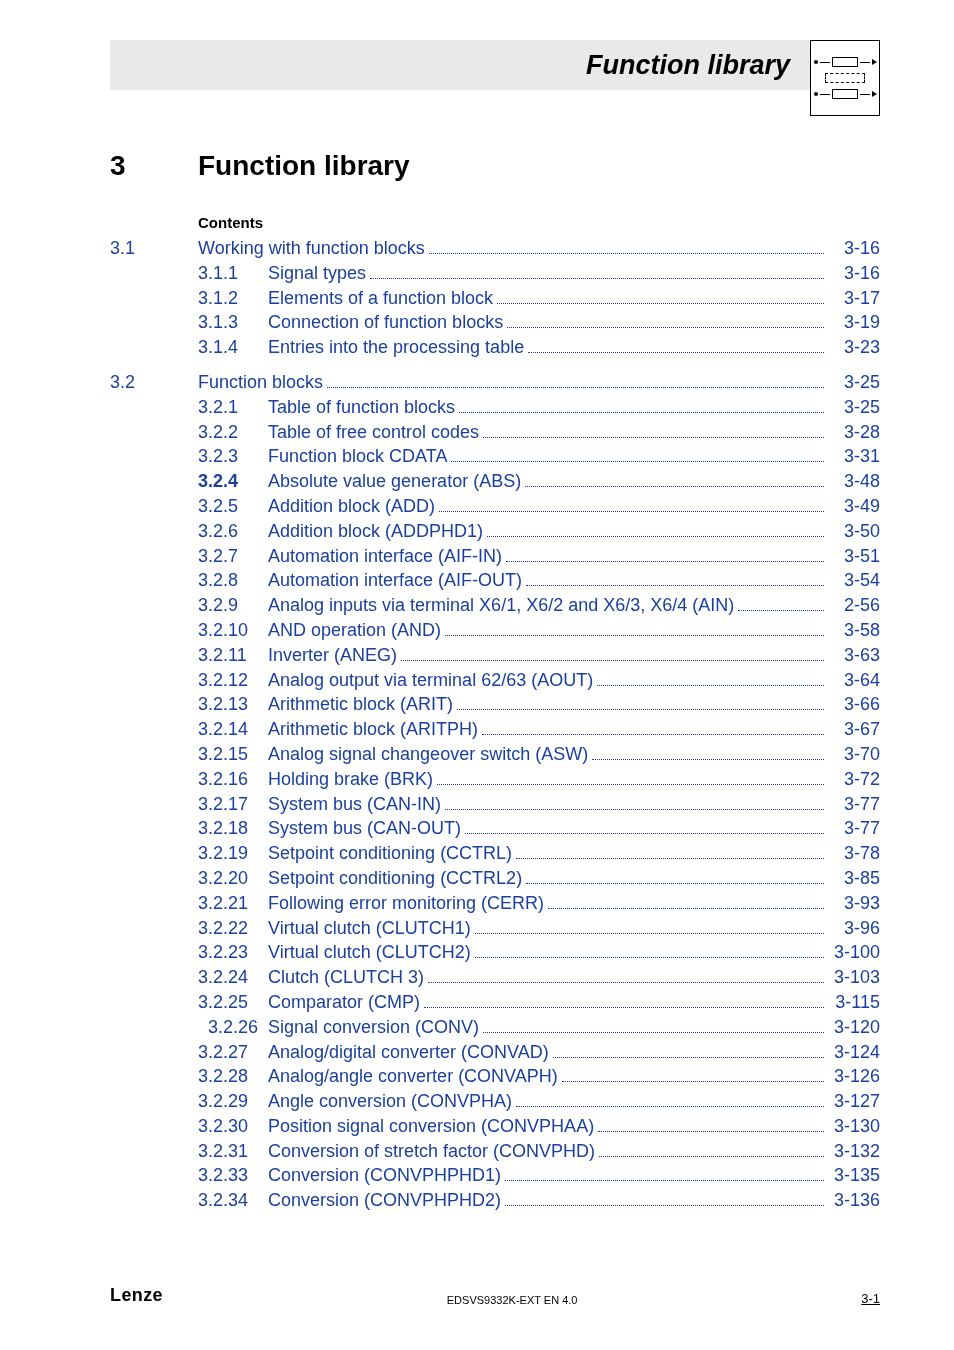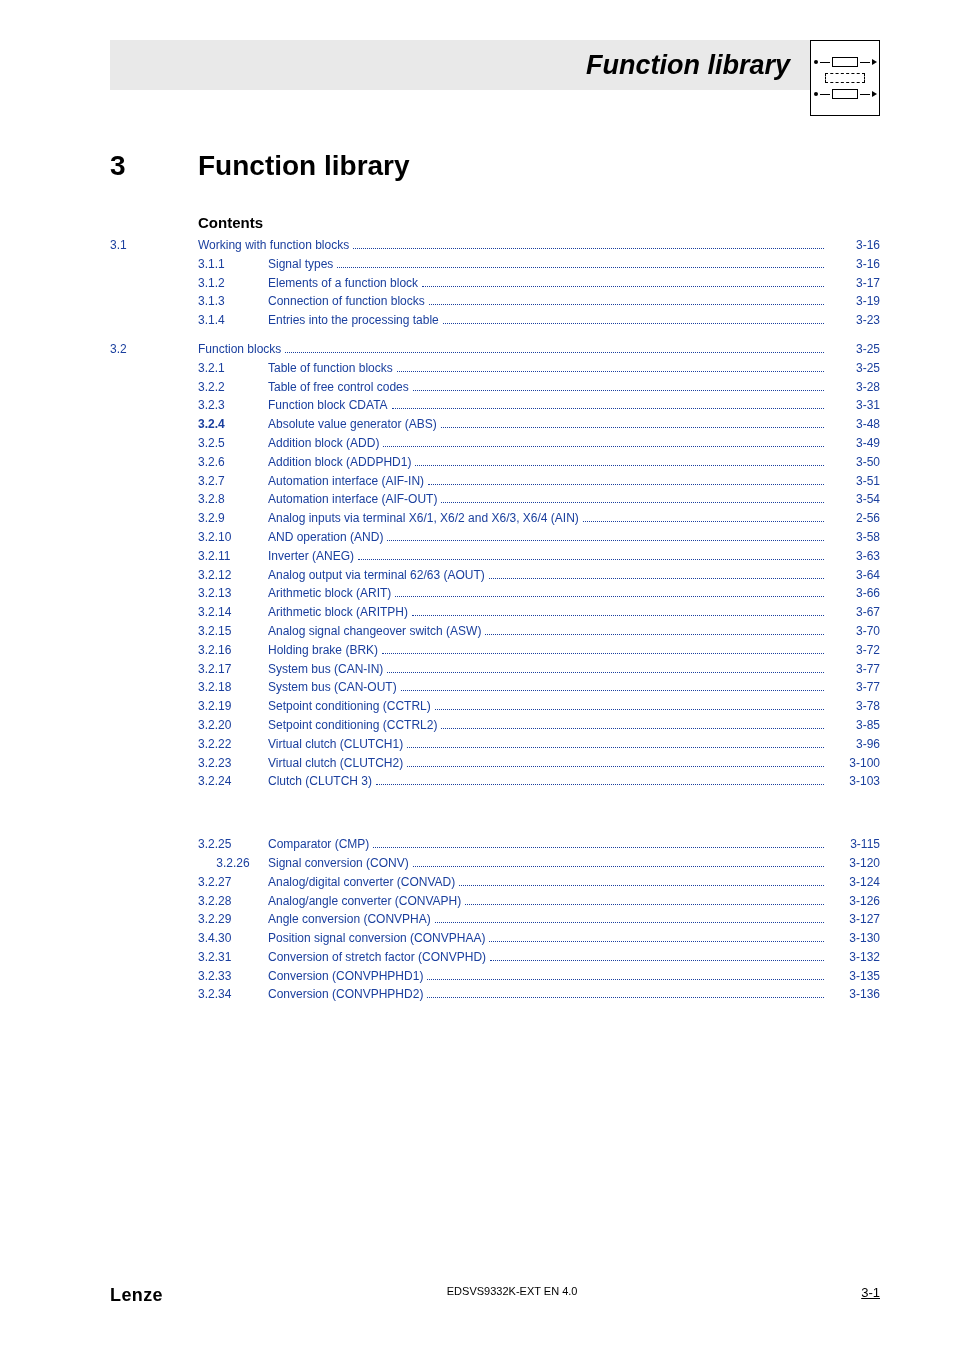--- a/index.html
+++ b/index.html
@@ -14,31 +14,31 @@
   .fb-line { width: 10px; height: 1px; background: #000; }
   .fb-dot { width: 4px; height: 4px; border-radius: 50%; background: #000; }
   .fb-arrow { width: 0; height: 0; border-top: 3px solid transparent; border-bottom: 3px solid transparent; border-left: 5px solid #000; }
 
   .chapter-row { display: flex; align-items: baseline; gap: 52px; margin-top: 60px; margin-bottom: 32px; }
   .chapter-num { font-size: 28px; font-weight: bold; width: 36px; }
   .chapter-title { font-size: 28px; font-weight: bold; }
 
   .contents-label { font-weight: bold; font-size: 15px; margin-left: 88px; margin-bottom: 8px; }
 
-  .toc { font-size: 12px; line-height: 1.0; }
+  .toc { font-size: 18px; line-height: 1.0; }
   .toc-row { display: flex; align-items: baseline; margin-bottom: 6.8px; }
   .lvl1-num { width: 88px; flex: 0 0 88px; color: #1a3f9e; }
   .entry-title { color: #1a3f9e; white-space: nowrap; }
   .lvl1-title { font-weight: normal; }
   .lvl2-title { font-weight: normal; }
   .dots { flex: 1 1 auto; border-bottom: 1px dotted #1a3f9e; margin: 0 4px 2px 4px; min-width: 10px; }
   .pg { color: #1a3f9e; width: 52px; text-align: right; flex: 0 0 52px; }
   .group-gap { height: 10px; }
 
-  .footer { position: absolute; bottom: 44px; left: 110px; right: 74px; display: flex; justify-content: space-between; align-items: flex-start; font-size: 12px; }
+  .footer { position: absolute; bottom: 44px; left: 110px; right: 74px; display: flex; justify-content: space-between; align-items: flex-end; font-size: 12px; }
   .footer-brand { font-weight: bold; font-size: 18px; letter-spacing: 0.4px; }
   .footer-doc { font-size: 11px; }
   .footer-page { font-size: 13px; text-decoration: underline; }
 </style>
 </head>
 <body>
 
 <div class="page">
 
   <div class="header-band">
@@ -249,20 +249,27 @@
       </div>
       <div class="toc-row">
         <span style="width: 88px; flex: 0 0 88px;"></span>
         <span class="lvl1-num" style="width: 70px; flex: 0 0 70px;">3.2.20</span>
         <span class="entry-title lvl2-title">Setpoint conditioning (CCTRL2)</span>
         <span class="dots"></span>
         <span class="pg">3-85</span>
       </div>
       <div class="toc-row">
         <span style="width: 88px; flex: 0 0 88px;"></span>
+        <span class="lvl1-num" style="width: 70px; flex: 0 0 70px;">3.2.21</span>
+        <span class="entry-title lvl2-title">Following error monitoring (CERR)</span>
+        <span class="dots"></span>
+        <span class="pg">3-93</span>
+      </div>
+      <div class="toc-row">
+        <span style="width: 88px; flex: 0 0 88px;"></span>
         <span class="lvl1-num" style="width: 70px; flex: 0 0 70px;">3.2.22</span>
         <span class="entry-title lvl2-title">Virtual clutch (CLUTCH1)</span>
         <span class="dots"></span>
         <span class="pg">3-96</span>
       </div>
       <div class="toc-row">
         <span style="width: 88px; flex: 0 0 88px;"></span>
         <span class="lvl1-num" style="width: 70px; flex: 0 0 70px;">3.2.23</span>
         <span class="entry-title lvl2-title">Virtual clutch (CLUTCH2)</span>
         <span class="dots"></span>
@@ -270,21 +277,21 @@
       </div>
       <div class="toc-row">
         <span style="width: 88px; flex: 0 0 88px;"></span>
         <span class="lvl1-num" style="width: 70px; flex: 0 0 70px;">3.2.24</span>
         <span class="entry-title lvl2-title">Clutch (CLUTCH 3)</span>
         <span class="dots"></span>
         <span class="pg">3-103</span>
       </div>
       <div class="toc-row">
         <span style="width: 88px; flex: 0 0 88px;"></span>
-        <span class="lvl1-num" style="width: 70px; flex: 0 0 70px; margin-top: 44px;">3.2.25</span>
+        <span class="lvl1-num" style="width: 70px; flex: 0 0 70px;">3.2.25</span>
         <span class="entry-title lvl2-title">Comparator (CMP)</span>
         <span class="dots"></span>
         <span class="pg">3-115</span>
       </div>
       <div class="toc-row">
         <span style="width: 88px; flex: 0 0 88px;"></span>
         <span class="lvl1-num" style="width: 70px; flex: 0 0 70px; text-align: center;">3.2.26</span>
         <span class="entry-title lvl2-title">Signal conversion (CONV)</span>
         <span class="dots"></span>
         <span class="pg">3-120</span>
@@ -305,21 +312,21 @@
       </div>
       <div class="toc-row">
         <span style="width: 88px; flex: 0 0 88px;"></span>
         <span class="lvl1-num" style="width: 70px; flex: 0 0 70px;">3.2.29</span>
         <span class="entry-title lvl2-title">Angle conversion (CONVPHA)</span>
         <span class="dots"></span>
         <span class="pg">3-127</span>
       </div>
       <div class="toc-row">
         <span style="width: 88px; flex: 0 0 88px;"></span>
-        <span class="lvl1-num" style="width: 70px; flex: 0 0 70px;">3.4.30</span>
+        <span class="lvl1-num" style="width: 70px; flex: 0 0 70px;">3.2.30</span>
         <span class="entry-title lvl2-title">Position signal conversion (CONVPHAA)</span>
         <span class="dots"></span>
         <span class="pg">3-130</span>
       </div>
       <div class="toc-row">
         <span style="width: 88px; flex: 0 0 88px;"></span>
         <span class="lvl1-num" style="width: 70px; flex: 0 0 70px;">3.2.31</span>
         <span class="entry-title lvl2-title">Conversion of stretch factor (CONVPHD)</span>
         <span class="dots"></span>
         <span class="pg">3-132</span>

